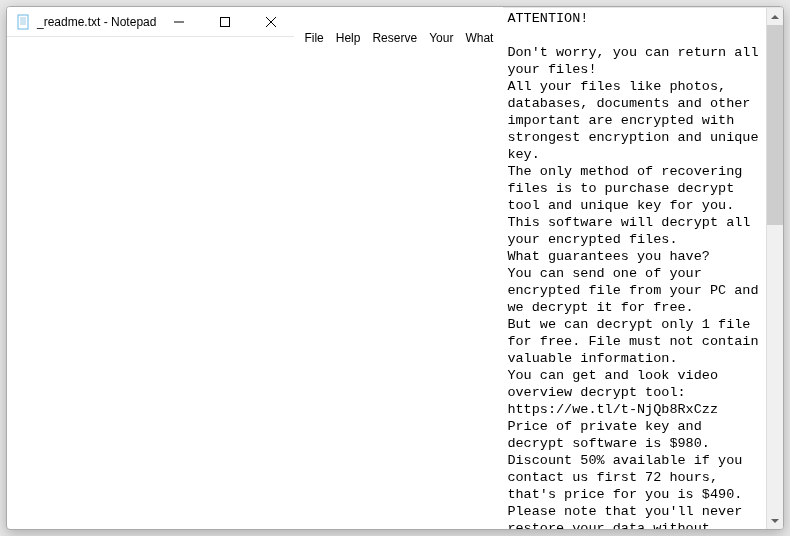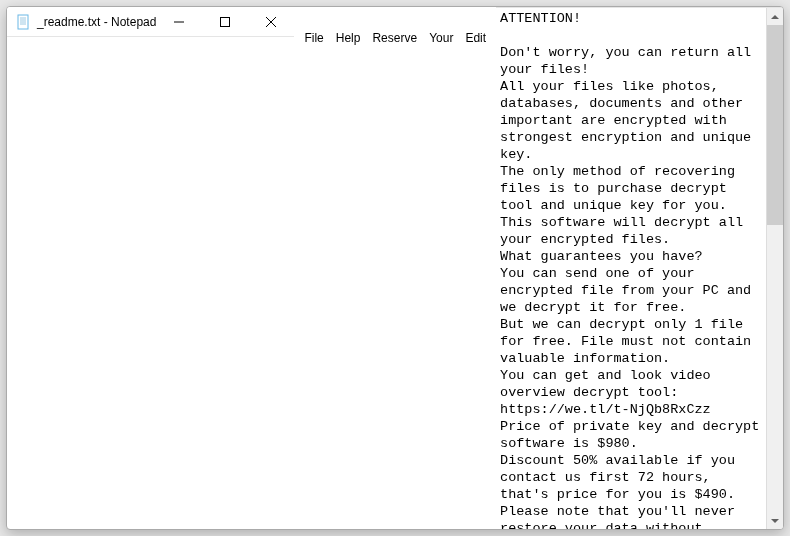--- a/index.html
+++ b/index.html
@@ -149,21 +149,21 @@
           </svg>
       </button>
     </div>
   </div>
 
   <div class="menubar">
     <span class="menu-item">File</span>
     <span class="menu-item">Help</span>
     <span class="menu-item">Reserve</span>
     <span class="menu-item">Your</span>
-    <span class="menu-item">Edit</span>
+    <span class="menu-item">What</span>
   </div>
 
   <div class="content-area">
     <div class="text-content">ATTENTION!
 
 Don't worry, you can return all your files!
 All your files like photos, databases, documents and other important are encrypted with strongest encryption and unique key.
 The only method of recovering files is to purchase decrypt tool and unique key for you.
 This software will decrypt all your encrypted files.
 What guarantees you have?

